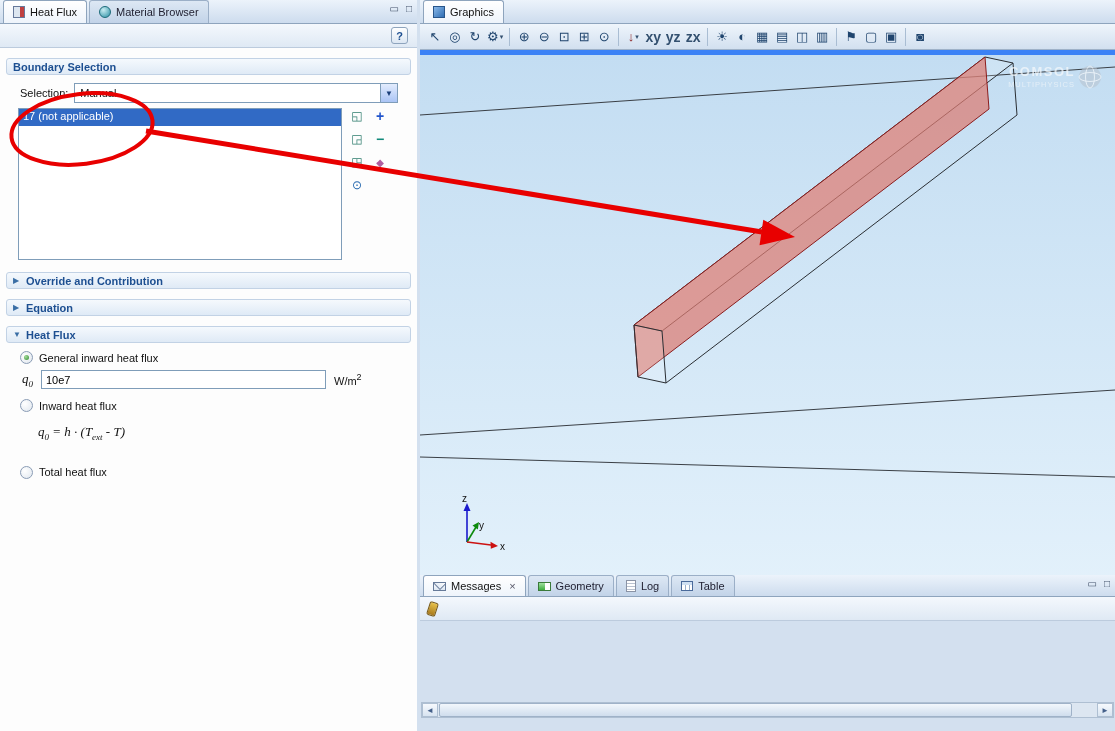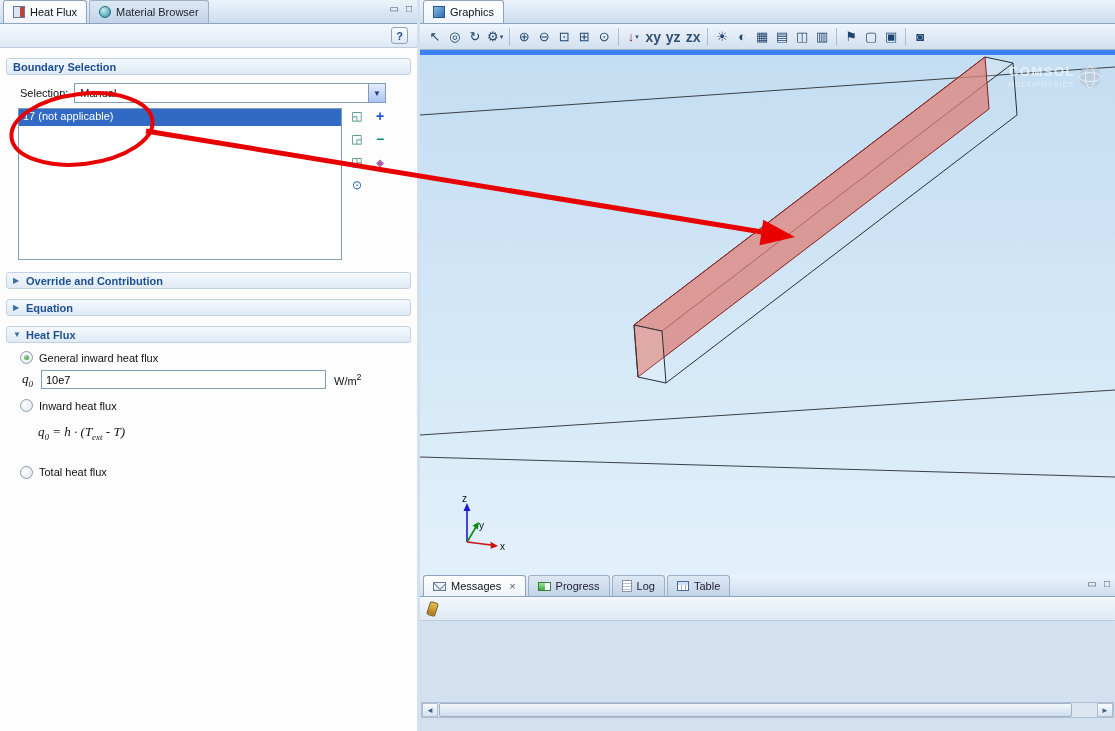--- a/index.html
+++ b/index.html
@@ -24,21 +24,21 @@
   .help-btn { width:17px; height:17px; border:1px solid #8ea4bd; border-radius:3px;
               background:linear-gradient(#fff,#dce7f3); color:#1d4f91; font-weight:bold;
               display:flex; align-items:center; justify-content:center; }
   #settings { position:absolute; top:48px; left:0; right:0; bottom:0; background:#fdfdfd; overflow:hidden; }
 
   .section-bar { margin:10px 6px 0; height:17px; display:flex; align-items:center; gap:5px; padding:0 6px;
                  background:linear-gradient(#f5f9fd,#dfeaf6); border:1px solid #c2d2e5; border-radius:3px; }
   .section-bar .arrow { font-size:8px; color:#3a6ea5; width:8px; }
   .section-title { color:#1d4f91; font-weight:bold; }
 
-  .sel-row { display:flex; align-items:center; margin:8px 31px 0 20px; gap:6px; }
+  .sel-row { display:flex; align-items:center; margin:8px 19px 0 20px; gap:6px; }
   .combo { flex:1; height:20px; border:1px solid #7f9db9; background:#fff; display:flex; align-items:center; }
   .combo-text { flex:1; padding:0 5px; }
   .combo-btn { width:17px; height:100%; border-left:1px solid #7f9db9; font-size:8px; color:#1b3f7a;
                background:linear-gradient(#e3ecfd,#aac4f5); display:flex; align-items:center; justify-content:center; }
 
   .sel-body { display:flex; margin:5px 10px 0 18px; }
   .sel-list { width:324px; height:152px; background:#fff; border:1px solid #7f9db9; overflow:hidden; }
   .list-item { height:17px; padding:1px 4px; }
   .list-item.selected { background:#316ac5; color:#fff; }
   .sel-btncols { display:flex; margin-left:7px; gap:7px; align-items:flex-start; }
@@ -309,21 +309,21 @@
 
   <div id="messages-pane">
     <div class="tabbar" style="height:22px;">
       <div class="tab mtab active">
         <span class="icon-envelope"></span>
         <span>Messages</span>
         <span class="mclose">×</span>
       </div>
       <div class="tab mtab inactive">
         <span class="icon-progress"></span>
-        <span>Progress</span>
+        <span>Geometry</span>
       </div>
       <div class="tab mtab inactive">
         <span class="icon-log"></span>
         <span>Log</span>
       </div>
       <div class="tab mtab inactive">
         <span class="icon-table"></span>
         <span>Table</span>
       </div>
       <div class="winbtns" style="top:3px;">

